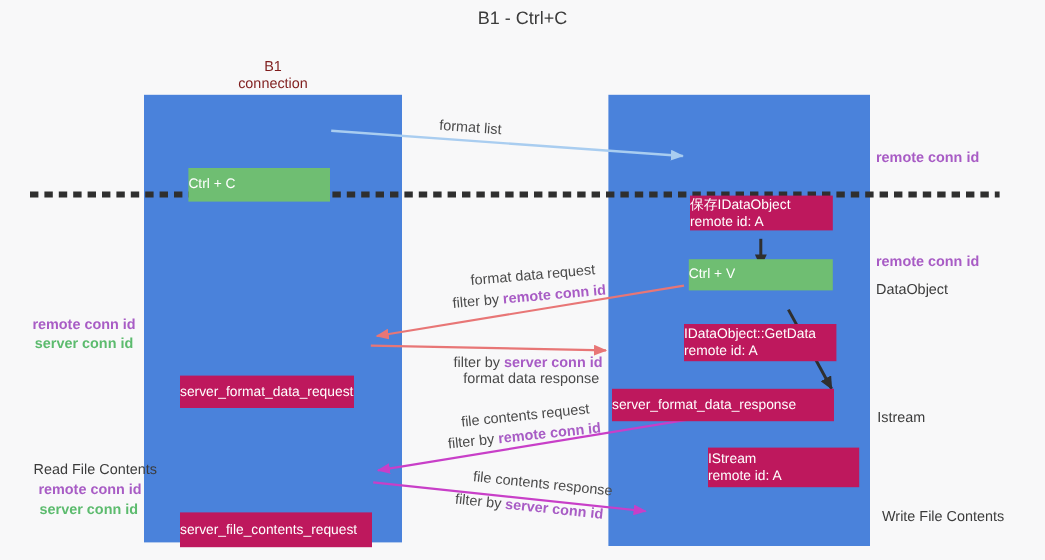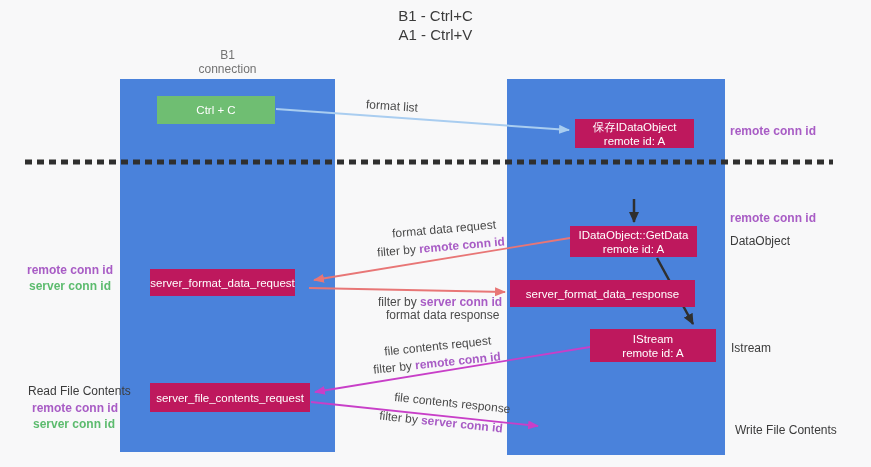--- a/index.html
+++ b/index.html
@@ -3,33 +3,33 @@
 <meta charset="utf-8">
 <style>
   html,body{margin:0;padding:0;}
   body{font-family:"Liberation Sans",sans-serif;background:#f4f4f5;}
   #stage{position:relative;width:871px;height:467px;background:#f8f8f9;overflow:hidden;}
 
   .title{position:absolute;left:0;top:6px;width:871px;text-align:center;
          font-size:15px;line-height:19px;color:#3b3b3b;}
 
   .col-header{position:absolute;top:48px;text-align:center;font-size:12px;
-              line-height:14px;color:#737373;}
+              line-height:14px;color:#7f1d1d;}
   .col-header.left{left:120px;width:215px;}
   .col-header.right{left:507px;width:218px;margin-top:46px;}
 
   .lifeline{position:absolute;background:#4a82db;}
   .lifeline.left{left:120px;top:79px;width:215px;height:373px;}
   .lifeline.right{left:507px;top:79px;width:218px;height:376px;}
 
   svg.overlay{position:absolute;left:0;top:0;z-index:5;}
 
   .node{position:absolute;z-index:10;display:flex;flex-direction:column;
-        align-items:center;justify-content:center;color:#ffffff;
-        font-size:11.5px;line-height:14px;text-align:center;}
+        align-items:flex-start;justify-content:center;color:#ffffff;
+        font-size:11.5px;line-height:14px;text-align:center;margin-top:44px;}
   .node.green{background:#6fbe72;}
   .node.orange{background:#be185d;}
 
   .alabel{position:absolute;z-index:10;font-size:12px;color:#4a4a4a;white-space:nowrap;}
   .purple{color:#a85cc5;font-weight:bold;}
   .side-label{position:absolute;z-index:10;font-size:12px;color:#3b3b3b;white-space:nowrap;}
   .side-label.bold-purple{color:#a85cc5;font-weight:bold;}
   .side-label.bold-green{color:#5cbb6e;font-weight:bold;}
 
   .rot-n5{transform:rotate(-5deg);}
@@ -37,21 +37,20 @@
   .rot-p4{transform:rotate(4deg);}
   .rot-p6{transform:rotate(6deg);}
 </style>
 </head>
 <body>
 
 <div id="stage">
 
   <div class="title">
     <div>B1 - Ctrl+C</div>
-    <div>A1 - Ctrl+V</div>
   </div>
 
   <div class="col-header left">
     <div>B1</div>
     <div>connection</div>
   </div>
   <div class="col-header right">
     <div>A1</div>
     <div>remote</div>
   </div>
@@ -94,20 +93,23 @@
 
   <div class="node green" style="left:157px;top:96px;width:118px;height:28px;">
     <div>Ctrl + C</div>
   </div>
 
   <div class="node orange" style="left:575px;top:119px;width:119px;height:29px;">
     <div>保存IDataObject</div>
     <div>remote id: A</div>
   </div>
 
+  <div class="node green" style="left:574px;top:172px;width:120px;height:26px;">
+    <div>Ctrl + V</div>
+  </div>
 
   <div class="node orange" style="left:570px;top:226px;width:127px;height:31px;">
     <div>IDataObject::GetData</div>
     <div>remote id: A</div>
   </div>
 
   <div class="node orange" style="left:150px;top:269px;width:145px;height:27px;">
     <div>server_format_data_request</div>
   </div>
 

